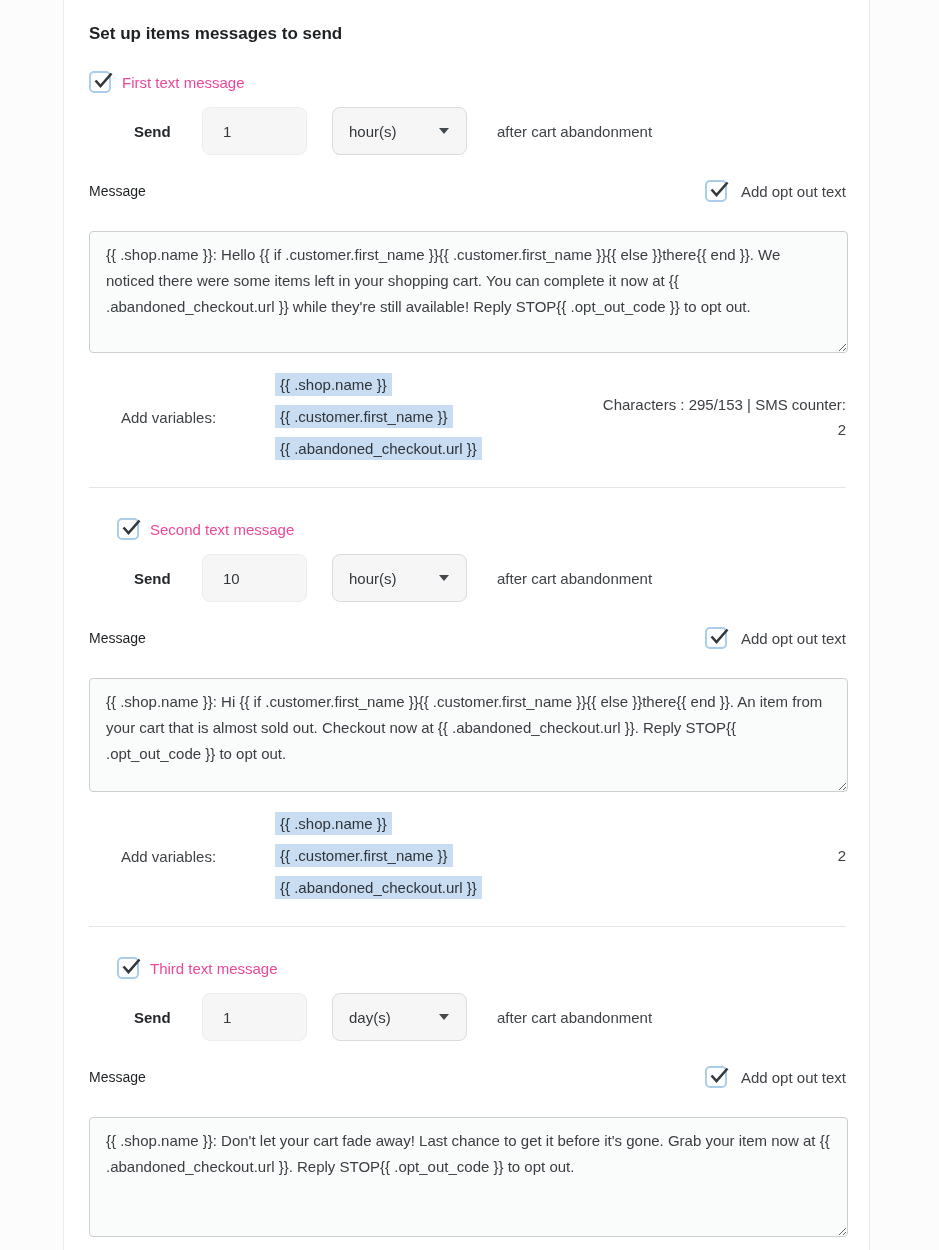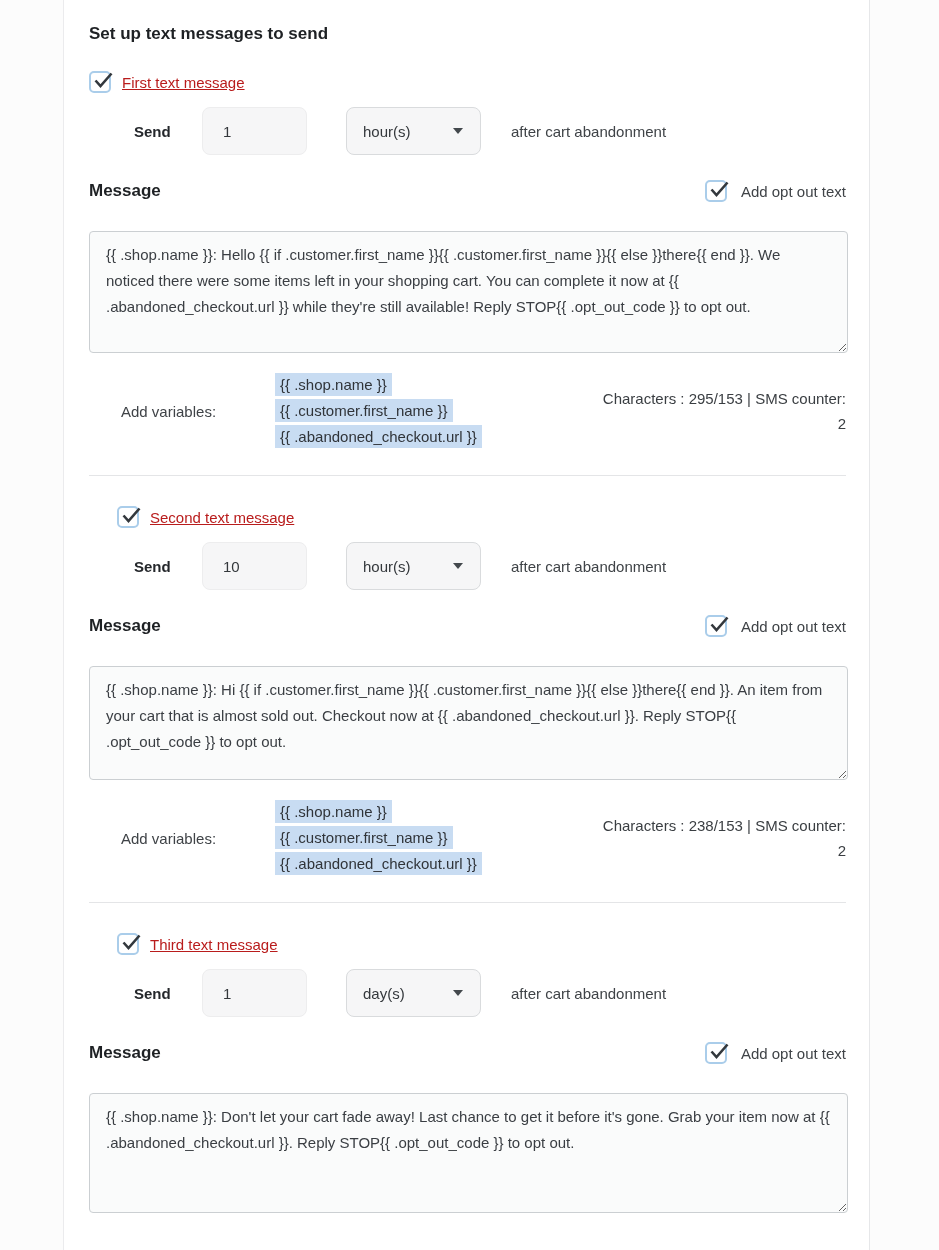--- a/index.html
+++ b/index.html
@@ -21,76 +21,76 @@
     margin-top: 22px; font-size: 17px; font-weight: bold; color: #1e2124;
     line-height: 20px;
   }
   .check-row { margin-top: 27px; display: flex; align-items: center; gap: 11px; }
   .checkbox {
     position: relative; width: 22px; height: 22px; flex: 0 0 22px;
     background: #fff; border: 2px solid #aacdea; border-radius: 5px;
     cursor: pointer; overflow: visible;
   }
   .checkbox svg { position: absolute; left: 0px; top: -5px; overflow: visible; }
-  .check-label { font-size: 15px; color: #b91c1c; text-decoration: underline; }
+  .check-label { font-size: 15px; color: #ec4899; }
 
   .send-row { margin-top: 14px; display: flex; align-items: center; height: 48px; }
   .send-label { margin-left: 45px; width: 47px; font-size: 15px; font-weight: bold; color: #24272b; }
   .delay-input {
     margin-left: 21px; width: 105px; height: 48px;
     background: #f6f6f7; border: 1px solid #ededee; border-radius: 8px;
     padding: 0 0 0 20px; font-size: 15px; color: #34383c;
     font-family: "Liberation Sans", "DejaVu Sans", sans-serif; outline: none;
   }
   .unit-select {
-    margin-left: 39px; width: 135px; height: 48px;
+    margin-left: 25px; width: 135px; height: 48px;
     background: #f6f6f7; border: 1px solid #d9dbdd; border-radius: 8px;
     display: flex; align-items: center; justify-content: space-between;
     padding: 0 17px 0 16px; font-size: 15px; color: #34383c; cursor: pointer;
   }
   .caret {
     width: 0; height: 0;
     border-left: 5px solid transparent; border-right: 5px solid transparent;
     border-top: 6px solid #43484d;
   }
   .after-label { margin-left: 30px; font-size: 15px; color: #3f4347; }
 
   .message-head { margin-top: 24px; display: flex; justify-content: space-between; align-items: center; height: 24px; }
-  .msg-heading { font-size: 17px; font-weight: bold; color: #1e2124; text-align: right; }
+  .msg-heading { font-size: 14px; font-weight: normal; color: #1e2124; text-align: right; }
   .optout { display: flex; align-items: center; gap: 14px; font-size: 15px; color: #3f4347; }
 
   .msg-text {
     display: block; margin-top: 28px; width: 759px;
     background: #fafbfb; border: 1px solid #cbcfd2; border-radius: 4px;
     padding: 10px 16px; font-size: 15px; line-height: 26px; color: #3a3e43;
     font-family: "Liberation Sans", "DejaVu Sans", sans-serif;
     resize: vertical; overflow: hidden; outline: none;
   }
   .ta-1 { height: 122px; }
   .ta-2 { height: 114px; }
   .ta-3 { height: 120px; }
 
   .vars-row { margin-top: 20px; display: flex; align-items: center; margin-left: 32px; }
   .vars-label { width: 154px; padding-top: 2px; font-size: 15px; color: #3f4347; }
-  .chips { display: flex; flex-direction: column; align-items: flex-start; gap: 3px; }
+  .chips { display: flex; flex-direction: column; align-items: flex-start; gap: 9px; }
   .chip {
     background: #c8dcf2; color: #303439; font-size: 15px; line-height: 21px;
     padding: 1px 5px; cursor: pointer; white-space: nowrap;
   }
   .counter { margin-left: auto; text-align: right; font-size: 15px; color: #3a3e42; line-height: 25px; }
 
   .divider { border: none; border-top: 1px solid #e4e5e7; margin: 27px 0 0 0; height: 0; }
   .sec-2 .check-row, .sec-3 .check-row { margin-top: 30px; padding-left: 28px; }
 </style>
 </head>
 <body>
 
 <div class="card">
 
-  <div class="page-title">Set up text messages to send</div>
+  <div class="page-title">Set up items messages to send</div>
 
   <section class="sec-1">
     <div class="check-row">
       <span class="checkbox">
         <span>
           <svg width="24" height="24" viewBox="0 0 24 24">
               <path d="M4.5 12.5 L9.5 18 L20.5 5.5" stroke="#33383d" stroke-width="2.6" fill="none"></path>
             </svg>
         </span>
       </span>
@@ -178,21 +178,20 @@
     <textarea class="msg-text ta-2" style="">{{ .shop.name }}: Hi {{ if .customer.first_name }}{{ .customer.first_name }}{{ else }}there{{ end }}. An item from your cart that is almost sold out. Checkout now at {{ .abandoned_checkout.url }}. Reply STOP{{ .opt_out_code }} to opt out.</textarea>
 
     <div class="vars-row">
       <span class="vars-label">Add variables:</span>
       <div class="chips">
         <span class="chip">{{ .shop.name }}</span>
         <span class="chip">{{ .customer.first_name }}</span>
         <span class="chip">{{ .abandoned_checkout.url }}</span>
       </div>
       <div class="counter">
-        <div>Characters : 238/153 | SMS counter:</div>
         <div>2</div>
       </div>
     </div>
 
     <hr class="divider">
   </section>
 
   <section class="sec-3">
     <div class="check-row">
       <span class="checkbox">

